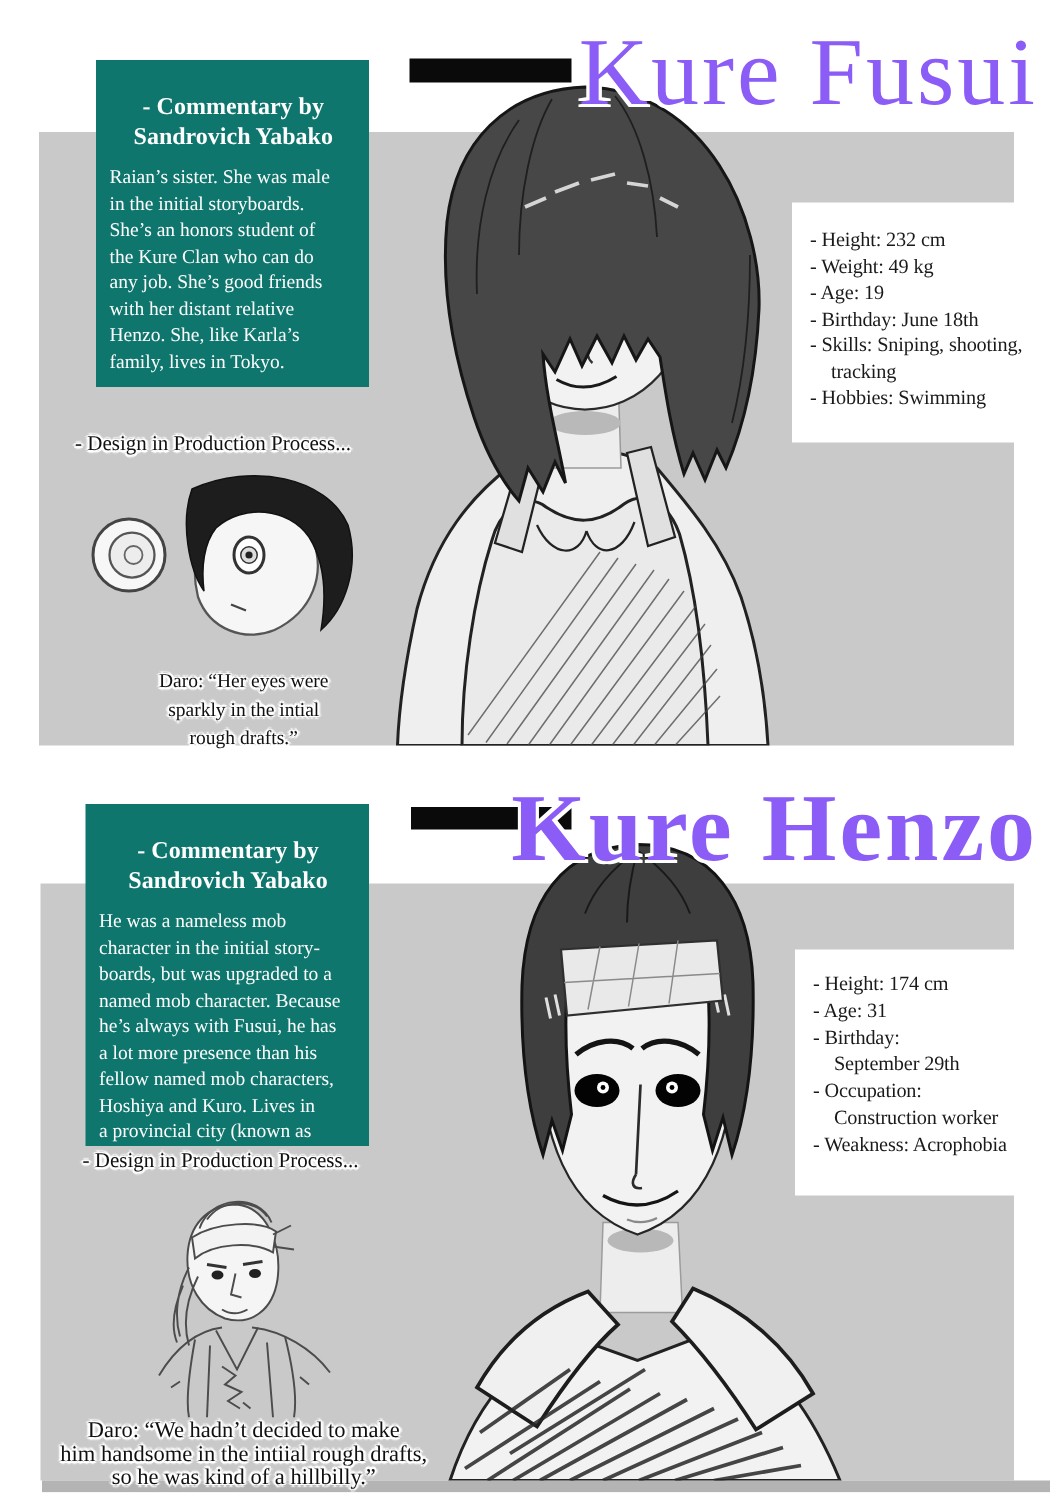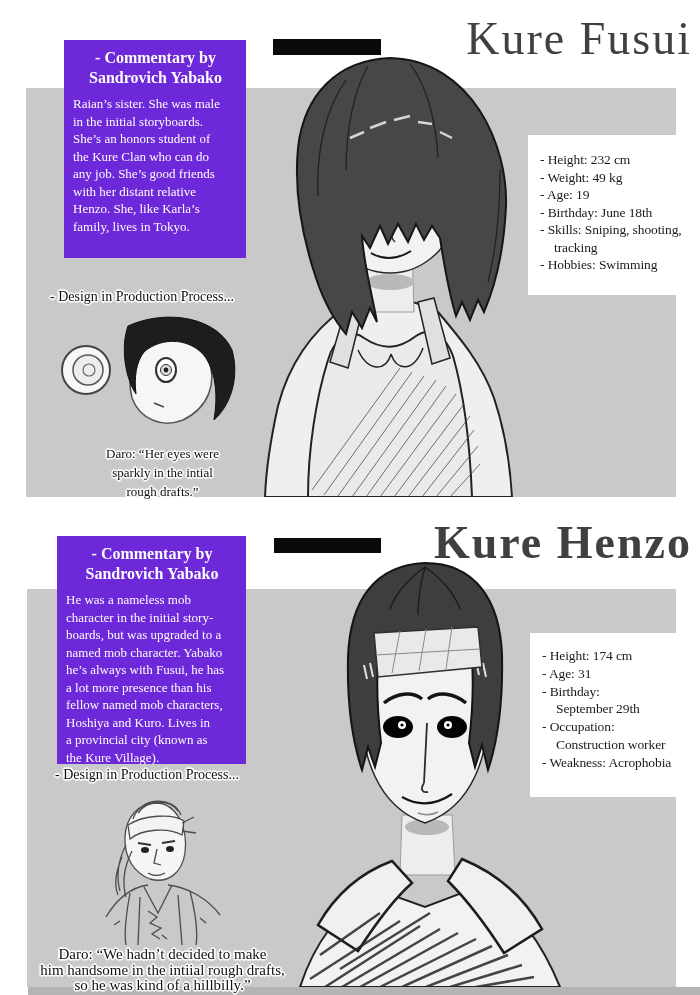--- a/index.html
+++ b/index.html
@@ -1,25 +1,25 @@
 <!DOCTYPE html>
 <html><head>
 <meta charset="utf-8">
 <style>
   html,body{margin:0;padding:0;background:#fff;}
   .page{position:relative;width:700px;height:995px;background:#ffffff;overflow:hidden;
         font-family:"Liberation Serif","DejaVu Serif",serif;color:#111;}
   .gray-panel{position:absolute;background:#c9c9c9;z-index:0;}
   .bottom-strip{position:absolute;background:#b4b4b4;z-index:0;}
   .title-bar{position:absolute;background:#0a0a0a;z-index:3;}
-  .char-title{position:absolute;z-index:4;font-size:46px;letter-spacing:2px;color:#404040;
+  .char-title{position:absolute;z-index:4;font-size:64px;letter-spacing:2px;color:#8b5cf6;
       white-space:nowrap;line-height:1;
       text-shadow:-2px -2px 0 #fff,2px -2px 0 #fff,-2px 2px 0 #fff,2px 2px 0 #fff;}
-  .commentary-box{position:absolute;background:#6d28d9;color:#fdfdfd;z-index:2;
-      box-sizing:border-box;padding:8px 8px 4px 9px;overflow:hidden;}
+  .commentary-box{position:absolute;background:#0f766e;color:#fdfdfd;z-index:2;
+      box-sizing:border-box;padding:22px 8px 4px 9px;overflow:hidden;}
   .commentary-heading{text-align:center;font-weight:bold;font-size:16px;line-height:20px;margin-bottom:7px;}
   .commentary-line{font-size:13px;line-height:17.5px;white-space:nowrap;}
   .halo{text-shadow:-1px -1px 0 #fff,1px -1px 0 #fff,-1px 1px 0 #fff,1px 1px 0 #fff,
         -2px 0 1px #fff,2px 0 1px #fff,0 -2px 1px #fff,0 2px 1px #fff;}
   .design-label{position:absolute;z-index:2;font-size:14px;color:#101010;white-space:nowrap;}
   .daro-quote{position:absolute;z-index:2;color:#101010;text-align:center;}
   .daro-quote div{white-space:nowrap;}
   .quote-1{font-size:13px;line-height:19px;}
   .quote-2{font-size:15px;line-height:15.5px;}
   .stats-box{position:absolute;background:#ffffff;z-index:2;box-sizing:border-box;color:#1a1a1a;}
@@ -149,21 +149,21 @@
   </svg>
 
   <div class="commentary-box" style="left:57px;top:536px;width:189px;height:228px;">
     <div class="commentary-heading">
       <span>- Commentary by</span><br>
       <span>Sandrovich Yabako</span>
     </div>
     <div class="commentary-line">He was a nameless mob</div>
     <div class="commentary-line">character in the initial story-</div>
     <div class="commentary-line">boards, but was upgraded to a</div>
-    <div class="commentary-line">named mob character. Yabako</div>
+    <div class="commentary-line">named mob character. Because</div>
     <div class="commentary-line">he’s always with Fusui, he has</div>
     <div class="commentary-line">a lot more presence than his</div>
     <div class="commentary-line">fellow named mob characters,</div>
     <div class="commentary-line">Hoshiya and Kuro. Lives in</div>
     <div class="commentary-line">a provincial city (known as</div>
     <div class="commentary-line">the Kure Village).</div>
   </div>
 
   <div class="stats-box stats-2" style="left:530px;top:633px;width:170px;height:164px;padding:14px 0 0 12px;">
     <div class="stat-line">- Height: 174 cm</div>

